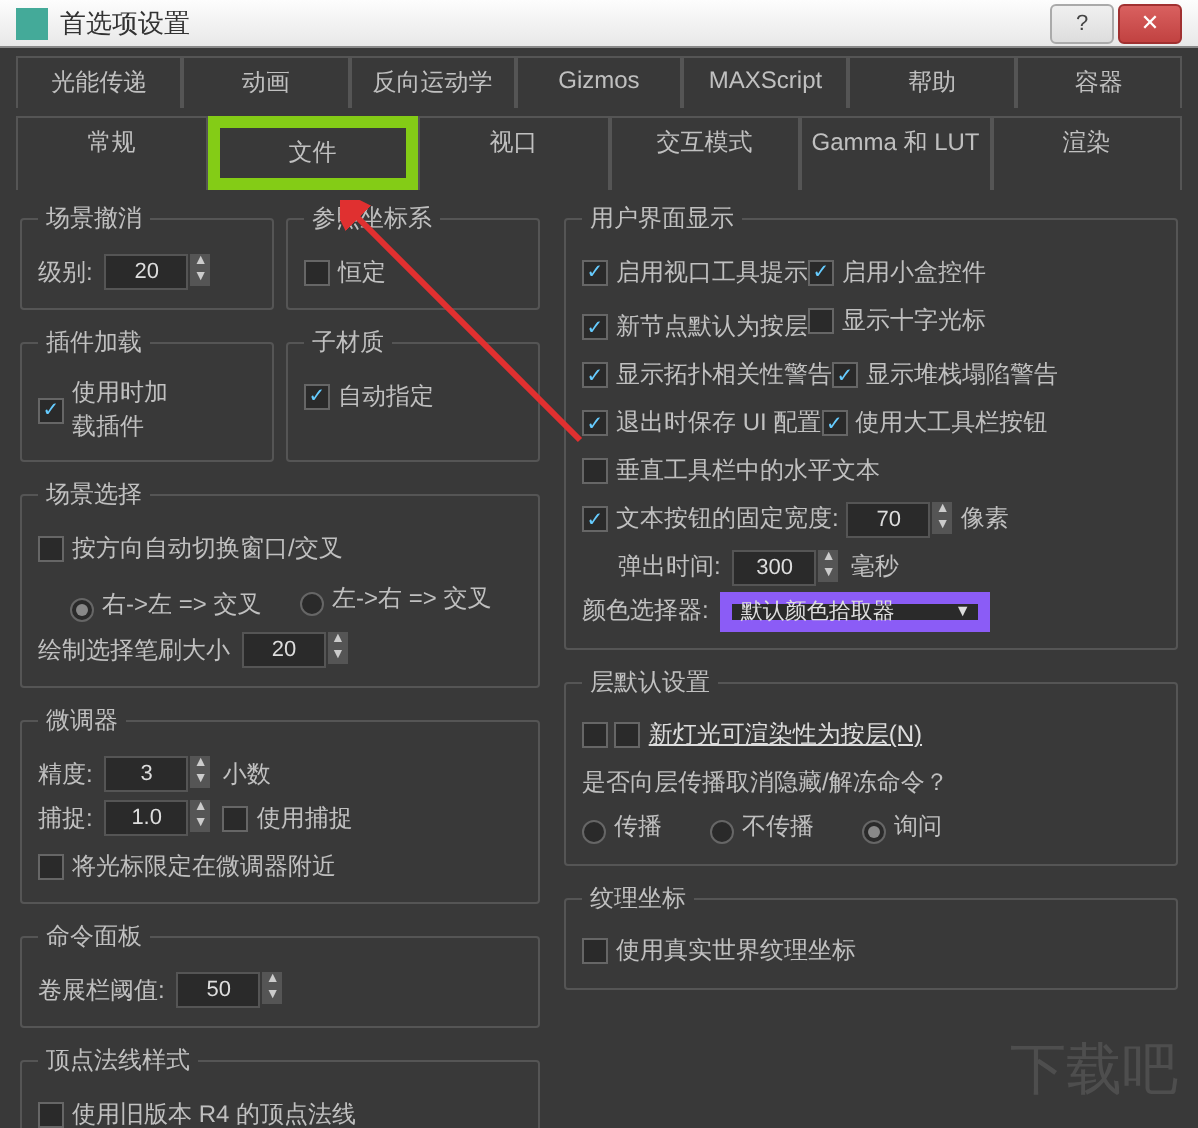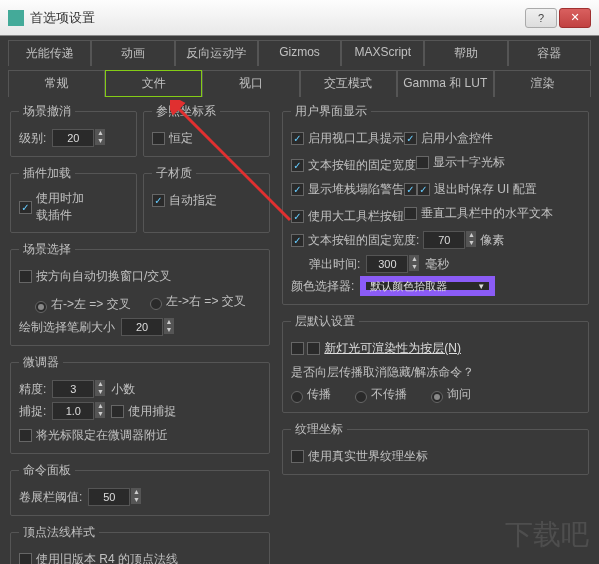--- a/index.html
+++ b/index.html
@@ -1,25 +1,25 @@
 <!DOCTYPE html>
 <html><head>
 <meta charset="utf-8">
 <style>
 * { margin: 0; padding: 0; box-sizing: border-box; }
 body { width: 599px; height: 564px; background: #393939; font-family: "Microsoft YaHei", SimSun, sans-serif; font-size: 12px; color: #c0c0c0; overflow: hidden; position: relative; }
-.titlebar { height: 36px; background: linear-gradient(#fdfdfd, #e8e8e8); display: flex; align-items: center; padding: 0 8px; border-bottom: 1px solid #888; }
+.titlebar { height: 24px; background: linear-gradient(#fdfdfd, #e8e8e8); display: flex; align-items: center; padding: 0 8px; border-bottom: 1px solid #888; }
 .titlebar .icon { width: 16px; height: 16px; background: #4a9; margin-right: 6px; }
 .titlebar .title { flex: 1; color: #333; font-size: 13px; }
 .winbtns { display: flex; gap: 0; }
 .winbtn { width: 32px; height: 20px; display: flex; align-items: center; justify-content: center; font-size: 11px; color: #444; background: linear-gradient(#f0f0f0,#ddd); border: 1px solid #aaa; border-radius: 3px; margin-left: 2px; }
 .winbtn.close { background: linear-gradient(#d9605f,#c14241); color: #fff; border-color: #a03030; }
 .tabrow { display: flex; background: #393939; padding: 4px 8px 0 8px; }
 .tab { flex: 1; text-align: center; padding: 4px 2px; color: #c0c0c0; border: 1px solid #555; border-bottom: none; background: #393939; font-size: 12px; cursor: pointer; }
-.tab.highlight { border: 1px solid #84cc16; }
+.tab.highlight { border: 6px solid #84cc16; }
 .content { display: flex; padding: 6px 10px; gap: 12px; background: #393939; height: calc(100% - 28px - 54px); overflow: hidden; }
 .col { display: flex; flex-direction: column; gap: 4px; }
 .left { width: 260px; }
 .right { flex: 1; }
 fieldset { border: 1px solid #555; border-radius: 2px; padding: 6px 8px; margin-bottom: 4px; position: relative; }
 legend { padding: 0 4px; color: #c0c0c0; font-size: 12px; }
 .row { display: flex; align-items: center; gap: 6px; margin: 2px 0; min-height: 20px; }
 .lbl { white-space: nowrap; }
 .spin { display: inline-flex; align-items: flex-start; }
 .spin input { width: 42px; height: 18px; background: #2a2a2a; border: 1px solid #555; color: #ddd; font-size: 11px; text-align: center; }
@@ -199,29 +199,30 @@
     <fieldset>
       <legend>用户界面显示</legend>
       <div id="ui-items"><div class="row chk">
             <span class="box ck"></span>
             <span>启用视口工具提示</span>
           </div><div class="row chk">
             <span class="box ck"></span>
             <span>启用小盒控件</span>
           </div><div class="row chk">
             <span class="box ck"></span>
-            <span>文本按钮的固定宽度</span>
+            <span>新节点默认为按层</span>
           </div><div class="row chk">
             <span class="box"></span>
             <span>显示十字光标</span>
           </div><div class="row chk">
             <span class="box ck"></span>
+            <span>显示拓扑相关性警告</span>
+          </div><div class="row chk">
+            <span class="box ck"></span>
             <span>显示堆栈塌陷警告</span>
-          </div><div class="row chk">
-            <span class="box ck"></span>
           </div><div class="row chk">
             <span class="box ck"></span>
             <span>退出时保存 UI 配置</span>
           </div><div class="row chk">
             <span class="box ck"></span>
             <span>使用大工具栏按钮</span>
           </div><div class="row chk">
             <span class="box"></span>
             <span>垂直工具栏中的水平文本</span>
           </div><div class="row chk">

